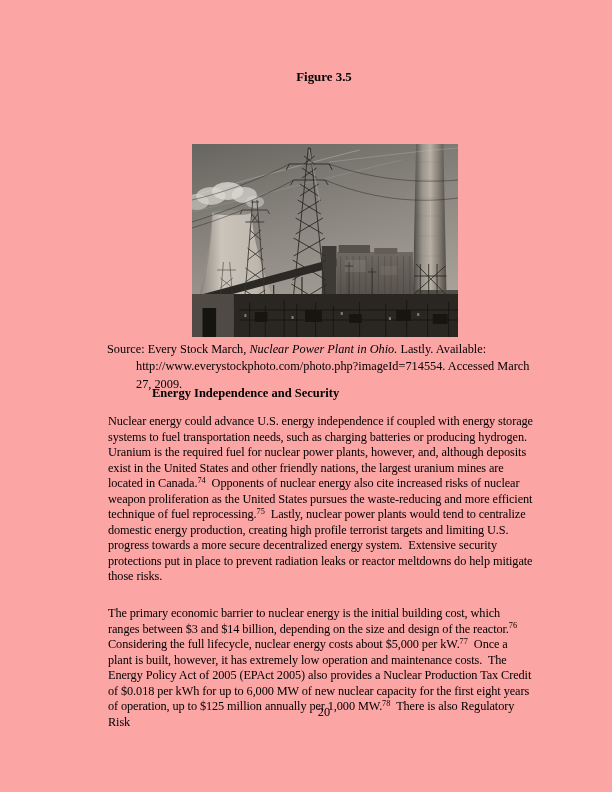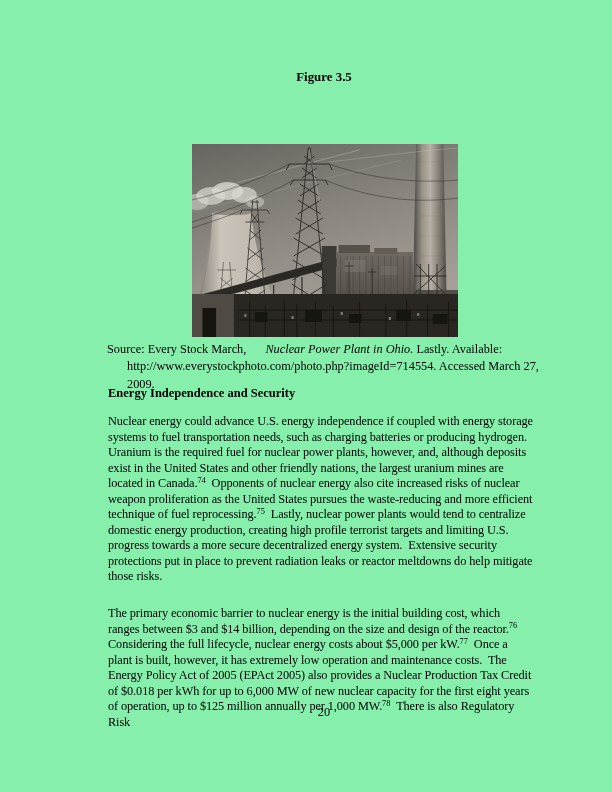--- a/index.html
+++ b/index.html
@@ -1,30 +1,30 @@
 <!DOCTYPE html>
 <html><head>
 <meta charset="utf-8">
 <style>
   html,body{margin:0;padding:0;background:#ffffff;}
   .page{
-    position:relative;width:612px;height:792px;background:#86efac;
+    position:relative;width:612px;height:792px;background:#fca5a5;
     font-family:"Liberation Serif","DejaVu Serif",serif;color:#000000;overflow:hidden;
   }
   .title-block{
     position:absolute;left:108px;top:69px;width:432px;text-align:center;
     font-weight:bold;font-size:12.9px;line-height:16.2px;
   }
   .photo{position:absolute;left:192px;top:144px;width:266px;height:193px;}
   .photo svg{display:block;width:100%;height:100%;}
   .source{position:absolute;left:107px;top:341px;width:440px;font-size:12.3px;line-height:17.4px;}
-  .source .cont{margin-left:20px;}
-  .italic{font-style:italic;margin-left:16px;}
+  .source .cont{margin-left:29px;}
+  .italic{font-style:italic;}
   .section-heading{position:absolute;left:108px;width:425px;margin:0;font-size:12.5px;font-weight:bold;line-height:15px;}
-  #heading-1{top:386px;}
+  #heading-1{top:386px;margin-left:44px;}
   #heading-2{top:579px;}
   .body-para{
     position:absolute;left:108px;width:425px;margin:0;
     font-size:12.3px;line-height:15.55px;letter-spacing:-0.1px;text-align:left;
   }
   #para-1{top:414px;}
   #para-2{top:606px;}
   sup.fn{font-size:8.3px;line-height:0;vertical-align:baseline;position:relative;top:-4.3px;letter-spacing:0;}
   .page-number{position:absolute;left:108px;top:705px;width:432px;text-align:center;font-size:12.3px;}
 </style>

